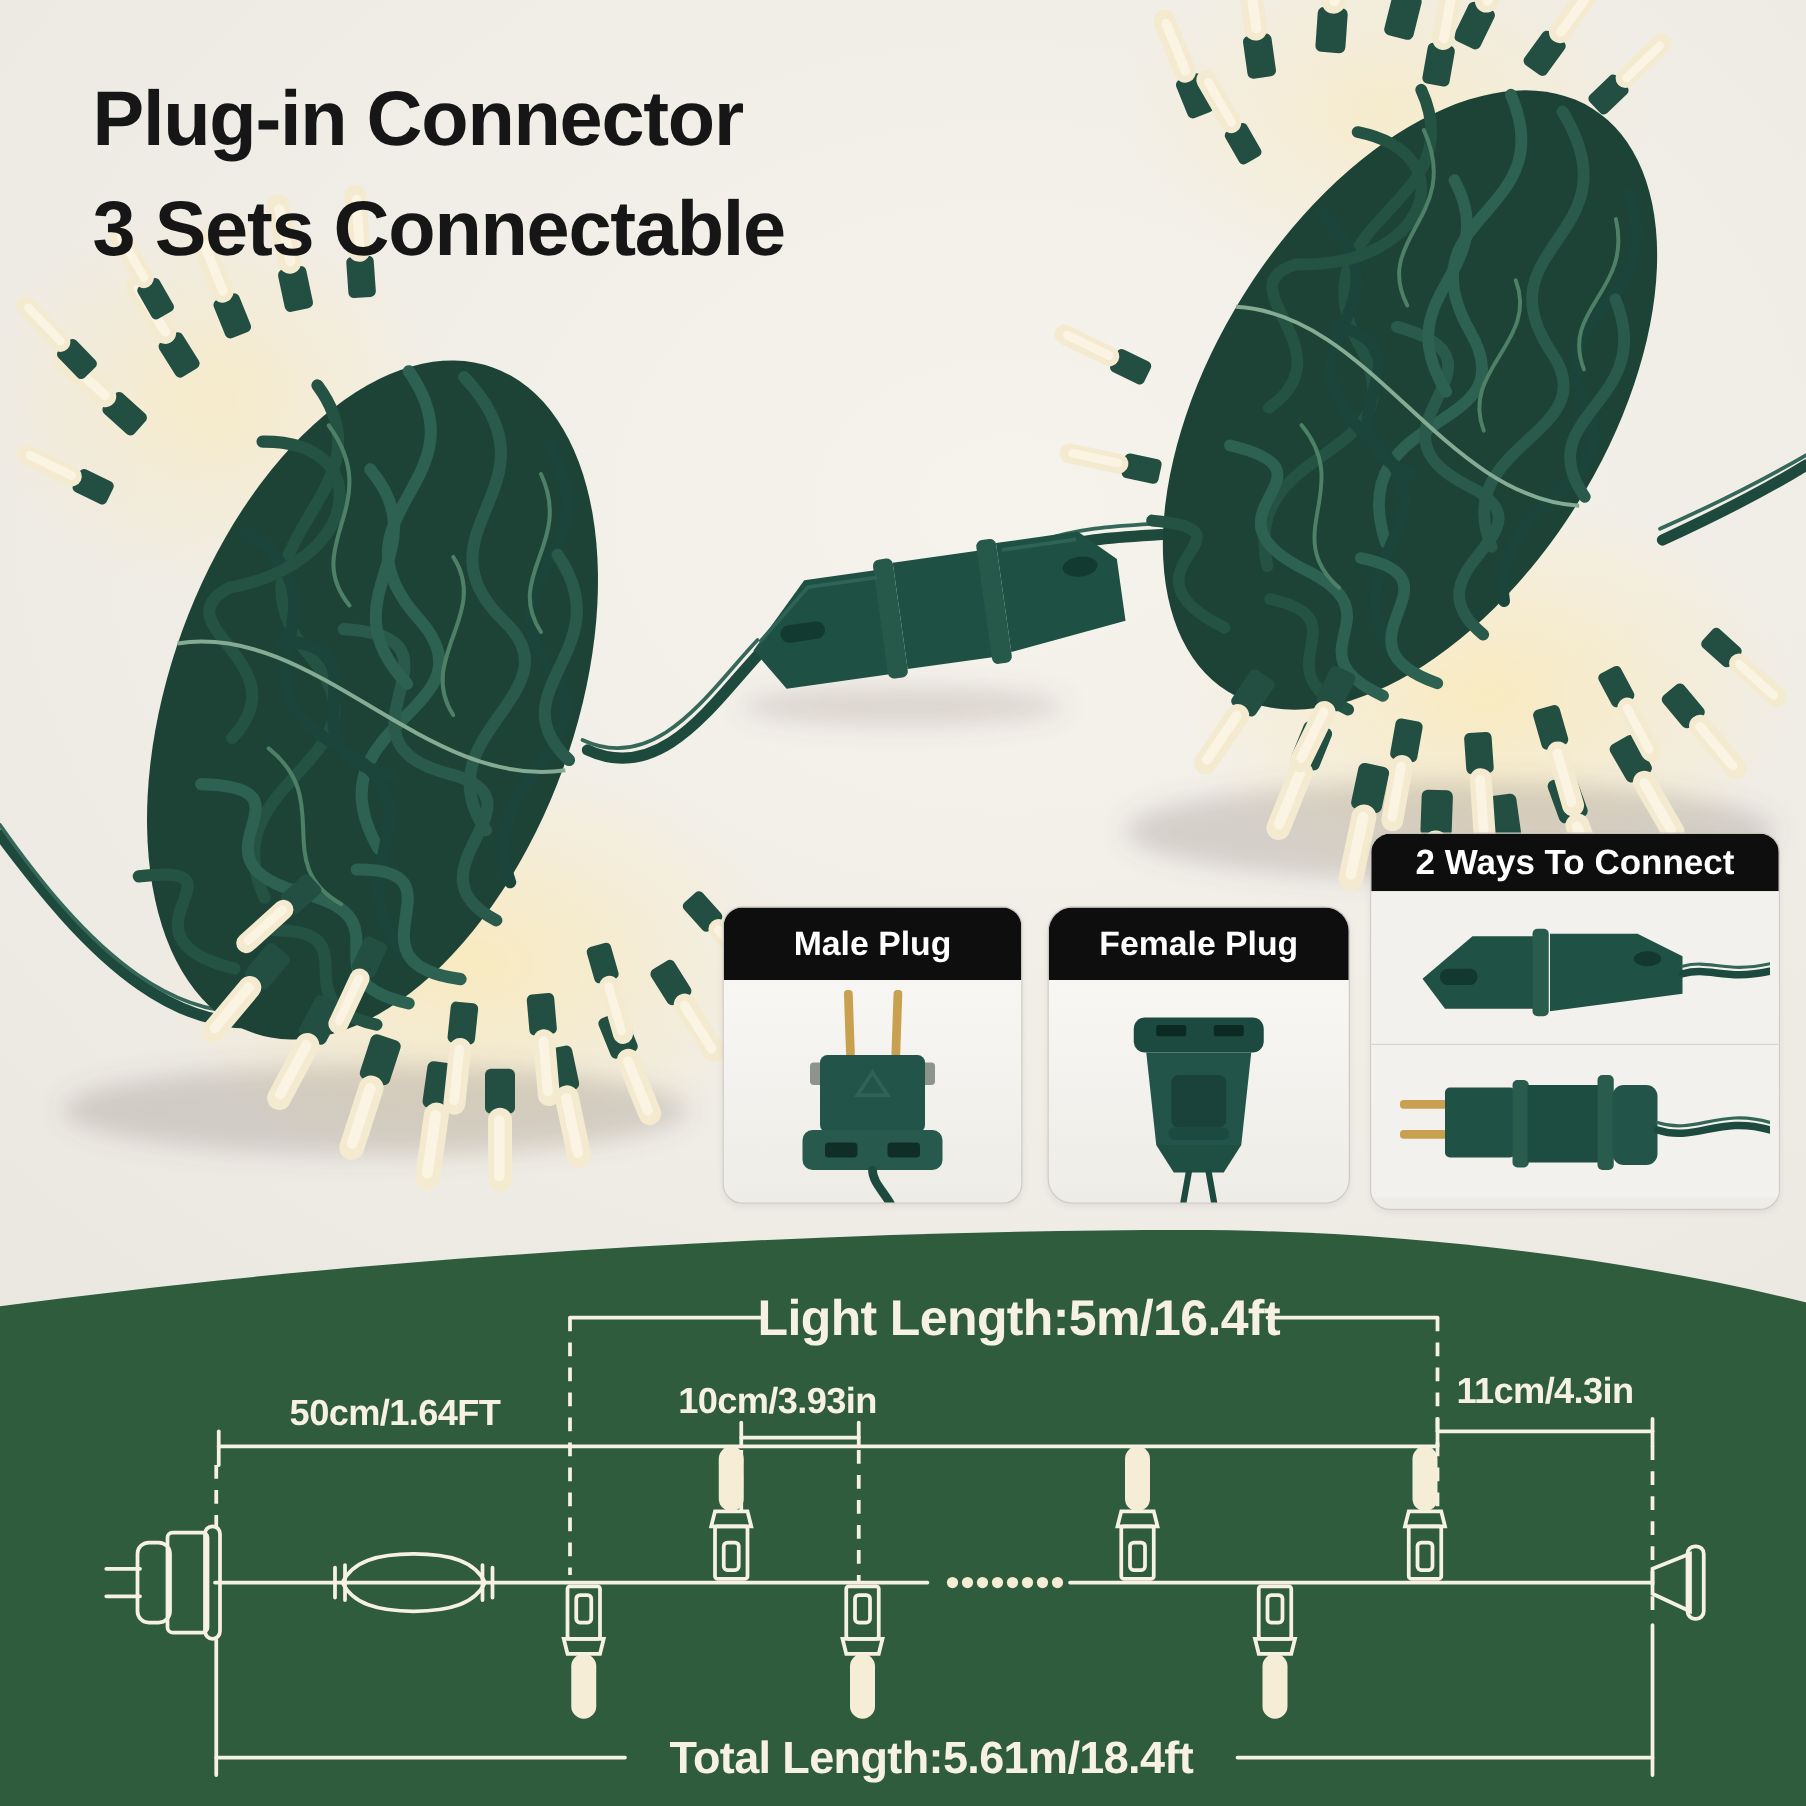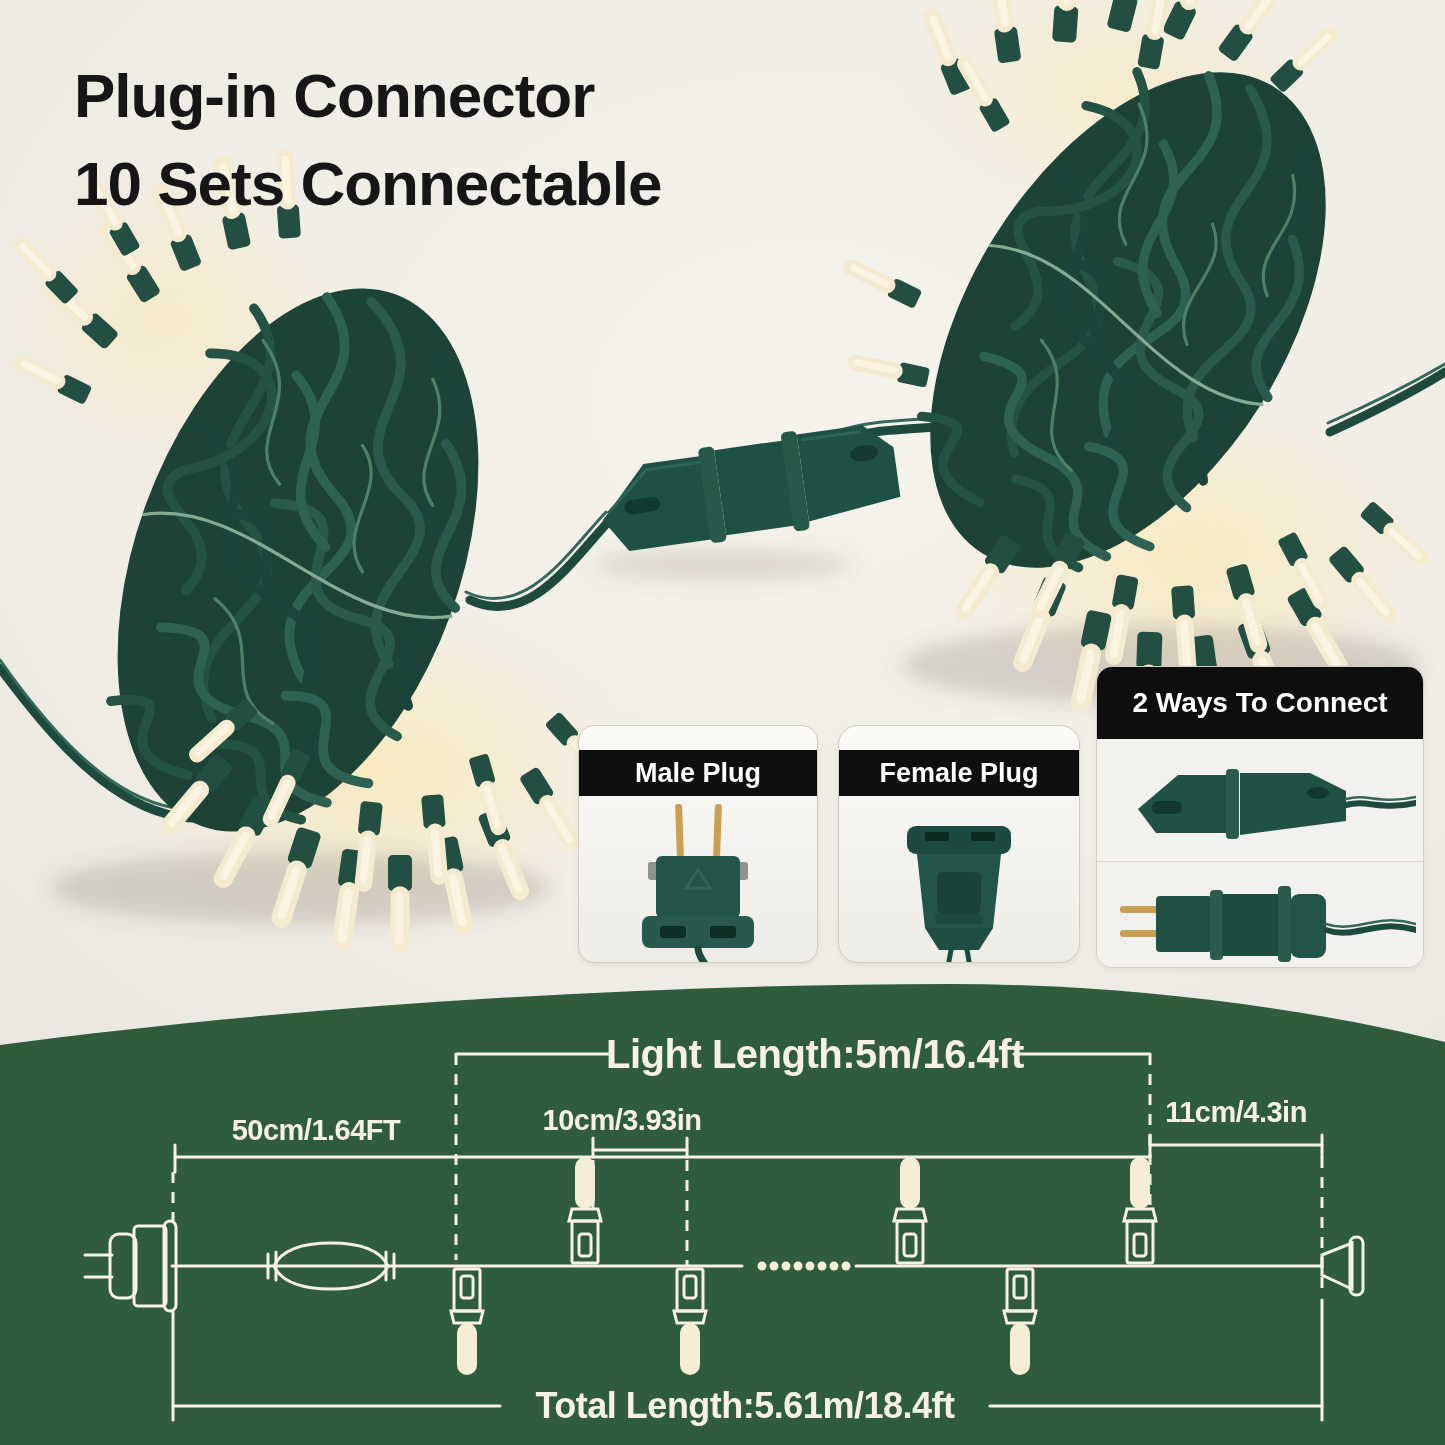--- a/index.html
+++ b/index.html
@@ -19,22 +19,22 @@
   .scene{position:absolute;left:0;top:0;}
   
   .ibox{position:absolute;border:1px solid #cfccc5;border-radius:16px;overflow:hidden;
         background:linear-gradient(#fbfaf7,#eeece7);box-shadow:0 2px 6px rgba(0,0,0,.06);}
   .ihead{background:#0e0e0e;color:#fff;font-weight:bold;text-align:center;
          display:flex;align-items:center;justify-content:center;}
   .ibody{display:flex;align-items:center;justify-content:center;}
   .male{left:578px;top:725px;width:238px;height:236px;}
   .female{left:838px;top:725px;width:240px;height:236px;border-radius:20px;}
   .ways{left:1096px;top:666px;width:326px;height:300px;}
-  .male .ihead,.female .ihead{height:46px;font-size:27px;margin-top:24px;}
-  .ways .ihead{height:72px;font-size:28px;}
+  .male .ihead,.female .ihead{height:58px;font-size:27px;}
+  .ways .ihead{height:46px;font-size:28px;}
   .cell{height:122px;background:#f3f1ee;display:flex;align-items:center;justify-content:center;}
   .cell+.cell{border-top:1px solid #d7d4ce;}
   
   .bottom{position:absolute;left:0;top:960px;}
   .ln{stroke:#f6f1e3;stroke-width:3;fill:none;stroke-linecap:round;}
   .dsh{stroke:#f6f1e3;stroke-width:3;fill:none;stroke-dasharray:11 9;}
   .dt{fill:#f6f1e3;font-family:"Liberation Sans",sans-serif;font-weight:bold;text-anchor:middle;letter-spacing:-0.5px;}
   .big{font-size:40px;}
   .mid{font-size:36px;}
   .sml{font-size:29px;}
@@ -169,21 +169,21 @@
       <rect x="70" y="-50" width="16" height="100" rx="5" fill="#27594b"></rect>
       <path d="M86,-46 L152,-46 L180,-20 L180,30 L86,42 Z" fill="#1f5044"></path>
       <ellipse cx="150" cy="-18" rx="14" ry="8" fill="#133a31"></ellipse>
       <path d="M-112,6 L-68,-32 L-12,-32" fill="none" stroke="#2e6455" stroke-width="3"></path>
       <path d="M90,-40 L150,-40" fill="none" stroke="#2e6455" stroke-width="3"></path>
     </g>
   </svg>
 
   <div class="title">
     <div>Plug-in Connector</div>
-    <div>10 Sets Connectable</div>
+    <div>3 Sets Connectable</div>
   </div>
 
   <div class="ibox male">
     <div class="ihead">Male Plug</div>
     <div class="ibody">
       <svg width="200" height="182" viewBox="0 0 200 182">
         <rect x="78" y="8" width="7" height="54" rx="3" fill="#c9a050" transform="rotate(-2 81 35)"></rect>
         <rect x="116" y="8" width="7" height="54" rx="3" fill="#c9a050" transform="rotate(2 119 35)"></rect>
         <rect x="50" y="66" width="12" height="18" rx="3" fill="#8d938d"></rect>
         <rect x="138" y="66" width="12" height="18" rx="3" fill="#8d938d"></rect>

